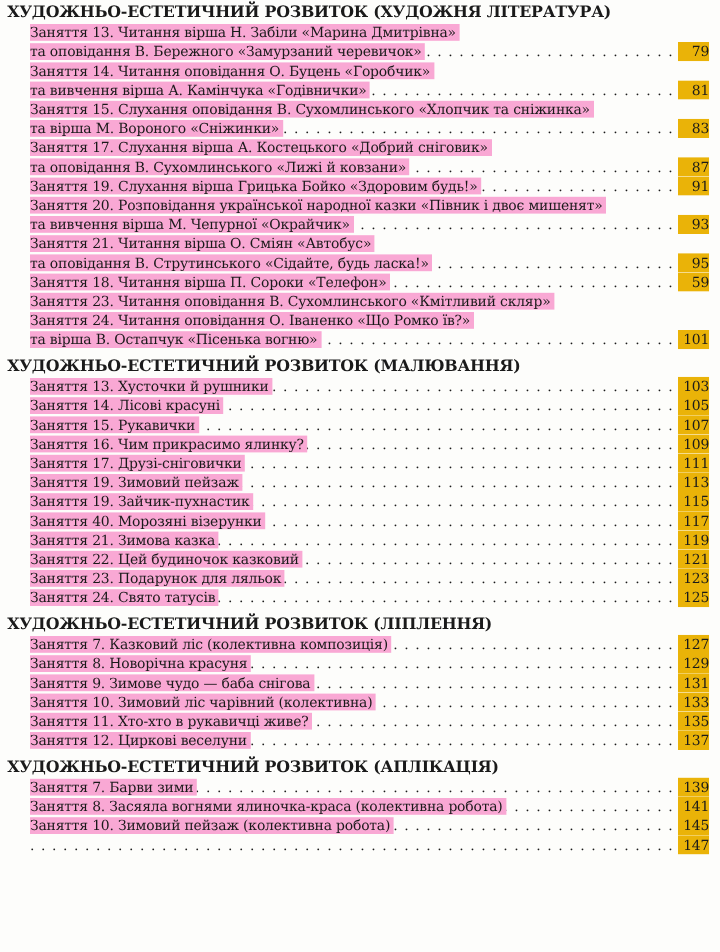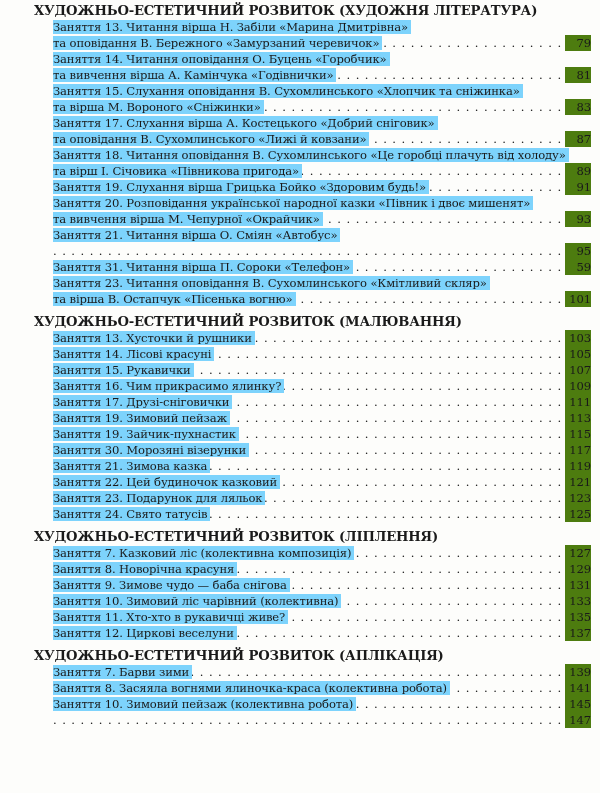--- a/index.html
+++ b/index.html
@@ -1,24 +1,24 @@
 <!DOCTYPE html>
 <html><head>
 <meta charset="utf-8">
 <style>
   html, body { margin:0; padding:0; background:#fdfdfb; }
   body { width:600px; height:793px; overflow:hidden; font-family:"DejaVu Serif", "Liberation Serif", serif; color:#1a1a1a; }
   .page { padding:2px 9px 0 6px; }
-  .section { margin-bottom:6px;margin-left:28px; }
+  .section { margin-bottom:6px; }
   .heading { font-weight:bold; font-size:13.2px; line-height:17px; letter-spacing:-0.2px; white-space:nowrap; margin:0 0 0 0; }
   .entry { padding-left:19px; }
   .line { position:relative; height:16px; line-height:16px; font-size:11.6px; white-space:nowrap; overflow:hidden; letter-spacing:-0.15px; }
-  .line .txt { background:#7dd3fc; padding-right:3px; position:relative; z-index:1; }
+  .line .txt { background:#f9a8d4; padding-right:3px; position:relative; z-index:1; }
   .line.lead::before { content:". . . . . . . . . . . . . . . . . . . . . . . . . . . . . . . . . . . . . . . . . . . . . . . . . . . . . . . . . . . . . . . . . . . . . . . . . . . . . . . . . . . . . . . . ."; position:absolute; left:0; right:26px; top:0; overflow:hidden; white-space:nowrap; letter-spacing:0.9px; }
-  .line .pg { position:absolute; right:0; top:0; background:#4d7c0f; padding-left:4px; z-index:1; min-width:22px; text-align:right; }
+  .line .pg { position:absolute; right:0; top:0; background:#eab308; padding-left:4px; z-index:1; min-width:22px; text-align:right; }
 </style>
 </head>
 <body>
 
 <div class="page" id="toc">
     <div class="section">
       <div class="heading">ХУДОЖНЬО-ЕСТЕТИЧНИЙ РОЗВИТОК (ХУДОЖНЯ ЛІТЕРАТУРА)</div>
       <div class="entry">
         <div class="line"><span class="txt">Заняття 13. Читання вірша Н. Забіли «Марина Дмитрівна»</span></div>
         <div class="line lead"><span class="txt">та оповідання В. Бережного «Замурзаний черевичок»</span><span class="pg">79</span></div>
@@ -29,41 +29,38 @@
       </div>
       <div class="entry">
         <div class="line"><span class="txt">Заняття 15. Слухання оповідання В. Сухомлинського «Хлопчик та сніжинка»</span></div>
         <div class="line lead"><span class="txt">та вірша М. Вороного «Сніжинки»</span><span class="pg">83</span></div>
       </div>
       <div class="entry">
         <div class="line"><span class="txt">Заняття 17. Слухання вірша А. Костецького «Добрий сніговик»</span></div>
         <div class="line lead"><span class="txt">та оповідання В. Сухомлинського «Лижі й ковзани»</span><span class="pg">87</span></div>
       </div>
       <div class="entry">
-        <div class="line"><span class="txt">Заняття 18. Читання оповідання В. Сухомлинського «Це горобці плачуть від холоду»</span></div>
-        <div class="line lead"><span class="txt">та вірш І. Січовика «Півникова пригода»</span><span class="pg">89</span></div>
-      </div>
-      <div class="entry">
         <div class="line lead"><span class="txt">Заняття 19. Слухання вірша Грицька Бойко «Здоровим будь!»</span><span class="pg">91</span></div>
       </div>
       <div class="entry">
         <div class="line"><span class="txt">Заняття 20. Розповідання української народної казки «Півник і двоє мишенят»</span></div>
         <div class="line lead"><span class="txt">та вивчення вірша М. Чепурної «Окрайчик»</span><span class="pg">93</span></div>
       </div>
       <div class="entry">
         <div class="line"><span class="txt">Заняття 21. Читання вірша О. Сміян «Автобус»</span></div>
-        <div class="line lead"><span class="pg">95</span></div>
+        <div class="line lead"><span class="txt">та оповідання В. Струтинського «Сідайте, будь ласка!»</span><span class="pg">95</span></div>
       </div>
       <div class="entry">
-        <div class="line lead"><span class="txt">Заняття 31. Читання вірша П. Сороки «Телефон»</span><span class="pg">59</span></div>
+        <div class="line lead"><span class="txt">Заняття 18. Читання вірша П. Сороки «Телефон»</span><span class="pg">59</span></div>
       </div>
       <div class="entry">
         <div class="line"><span class="txt">Заняття 23. Читання оповідання В. Сухомлинського «Кмітливий скляр»</span></div>
       </div>
       <div class="entry">
+        <div class="line"><span class="txt">Заняття 24. Читання оповідання О. Іваненко «Що Ромко їв?»</span></div>
         <div class="line lead"><span class="txt">та вірша В. Остапчук «Пісенька вогню»</span><span class="pg">101</span></div>
       </div>
     </div>
     <div class="section">
       <div class="heading">ХУДОЖНЬО-ЕСТЕТИЧНИЙ РОЗВИТОК (МАЛЮВАННЯ)</div>
       <div class="entry">
         <div class="line lead"><span class="txt">Заняття 13. Хусточки й рушники</span><span class="pg">103</span></div>
       </div>
       <div class="entry">
         <div class="line lead"><span class="txt">Заняття 14. Лісові красуні</span><span class="pg">105</span></div>
@@ -77,21 +74,21 @@
       <div class="entry">
         <div class="line lead"><span class="txt">Заняття 17. Друзі-сніговички</span><span class="pg">111</span></div>
       </div>
       <div class="entry">
         <div class="line lead"><span class="txt">Заняття 19. Зимовий пейзаж</span><span class="pg">113</span></div>
       </div>
       <div class="entry">
         <div class="line lead"><span class="txt">Заняття 19. Зайчик-пухнастик</span><span class="pg">115</span></div>
       </div>
       <div class="entry">
-        <div class="line lead"><span class="txt">Заняття 30. Морозяні візерунки</span><span class="pg">117</span></div>
+        <div class="line lead"><span class="txt">Заняття 40. Морозяні візерунки</span><span class="pg">117</span></div>
       </div>
       <div class="entry">
         <div class="line lead"><span class="txt">Заняття 21. Зимова казка</span><span class="pg">119</span></div>
       </div>
       <div class="entry">
         <div class="line lead"><span class="txt">Заняття 22. Цей будиночок казковий</span><span class="pg">121</span></div>
       </div>
       <div class="entry">
         <div class="line lead"><span class="txt">Заняття 23. Подарунок для ляльок</span><span class="pg">123</span></div>
       </div>

